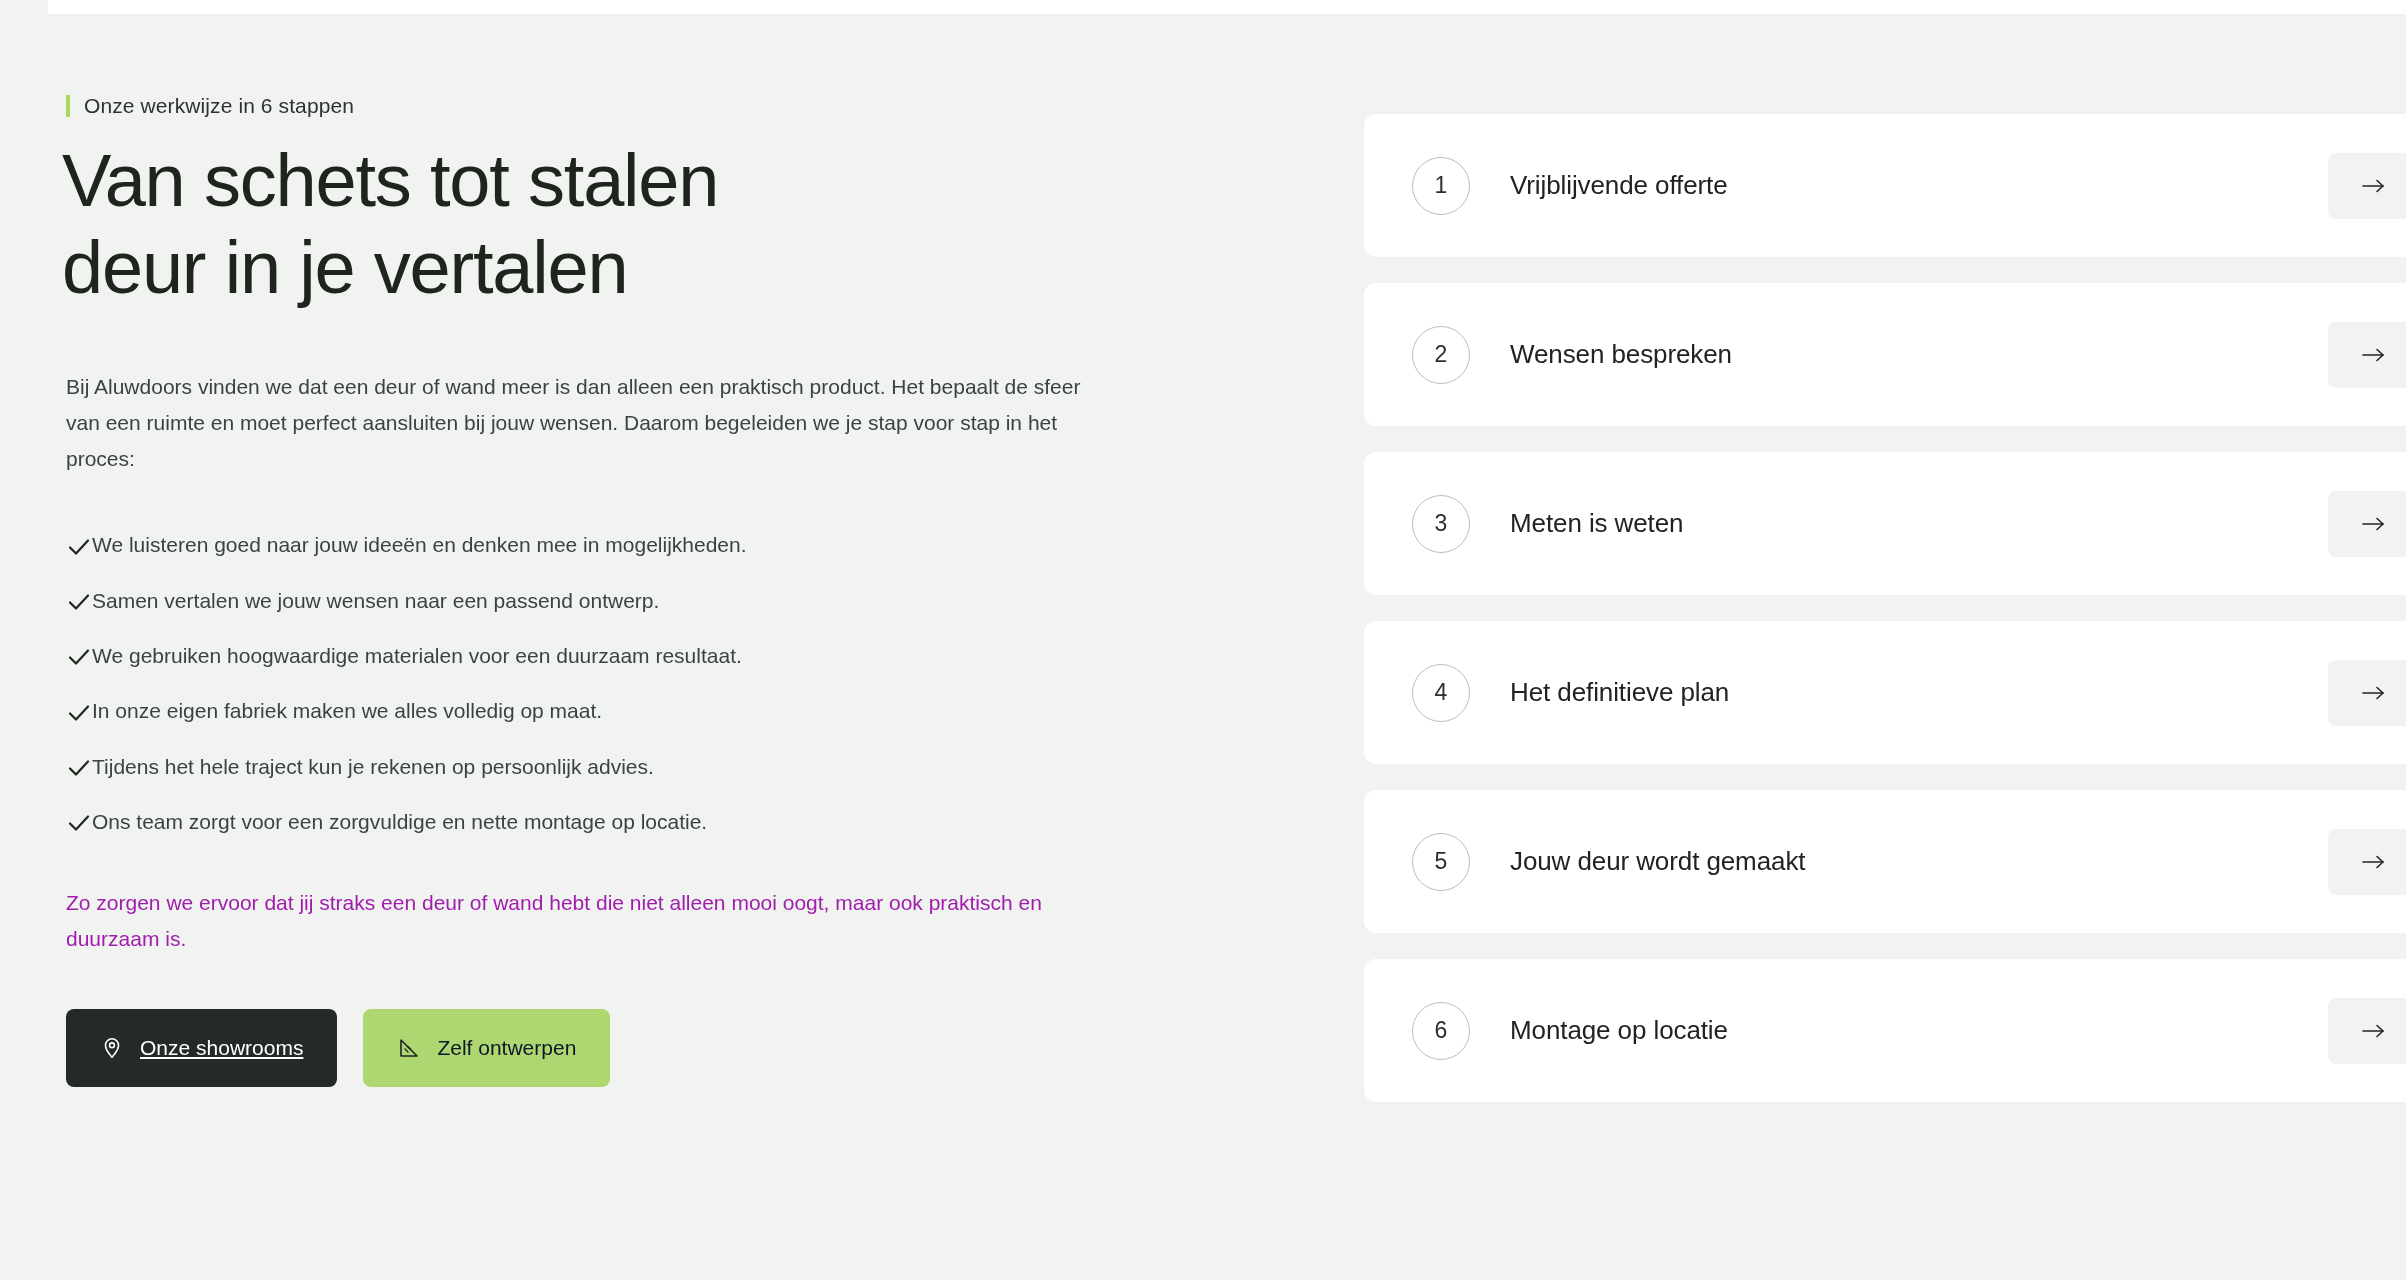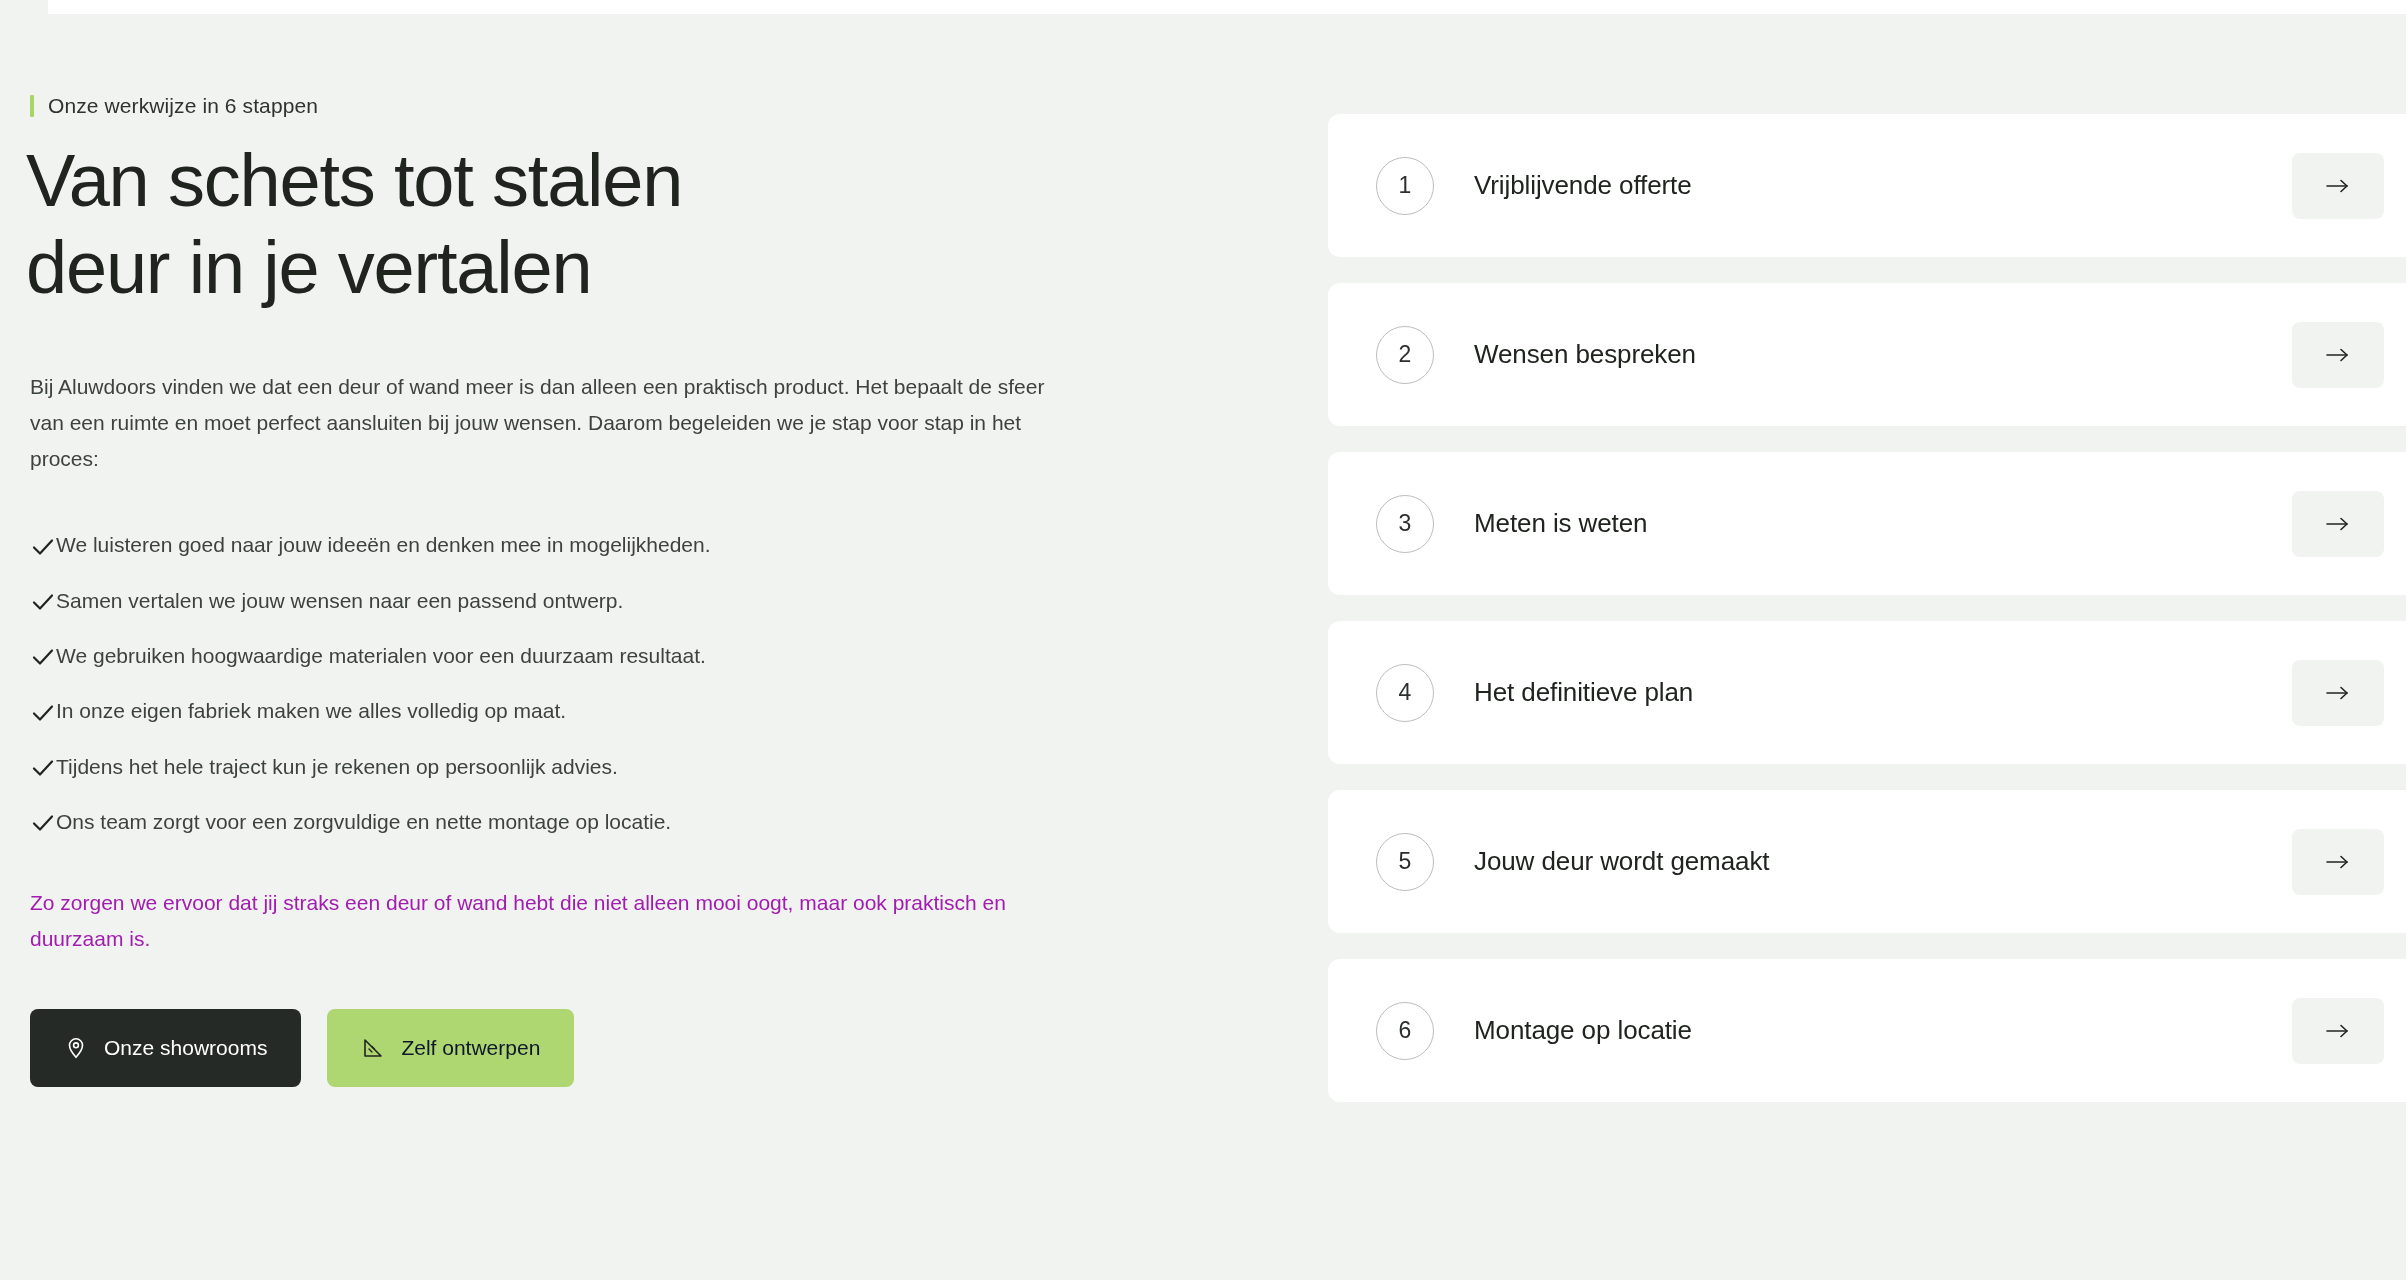--- a/index.html
+++ b/index.html
@@ -35,21 +35,21 @@
     height: 14px;
     background: #f1f3f1;
   }
 
   .content {
     position: absolute;
     top: 14px; left: 0;
     width: 2406px;
     height: 1266px;
     display: flex;
-    padding: 80px 64px 0 28px;
+    padding: 80px 64px 0 64px;
     gap: 60px;
   }
 
   
   .left-col {
     width: 1240px;
     flex: 0 0 1240px;
     padding-left: 2px;
   }
 
@@ -132,20 +132,21 @@
     padding: 0 34px;
     border-radius: 8px;
     font-size: 21px;
     border: none;
     cursor: pointer;
     font-family: "Liberation Sans", sans-serif;
   }
   .btn-dark {
     background: #252a27;
     color: #ffffff;
+    text-decoration: underline;
   }
   .btn-green {
     background: #aed772;
     color: #0f172a;
   }
   .btn-icon { width: 24px; height: 24px; display: block; }
 
   
   .right-col {
     width: 1090px;

